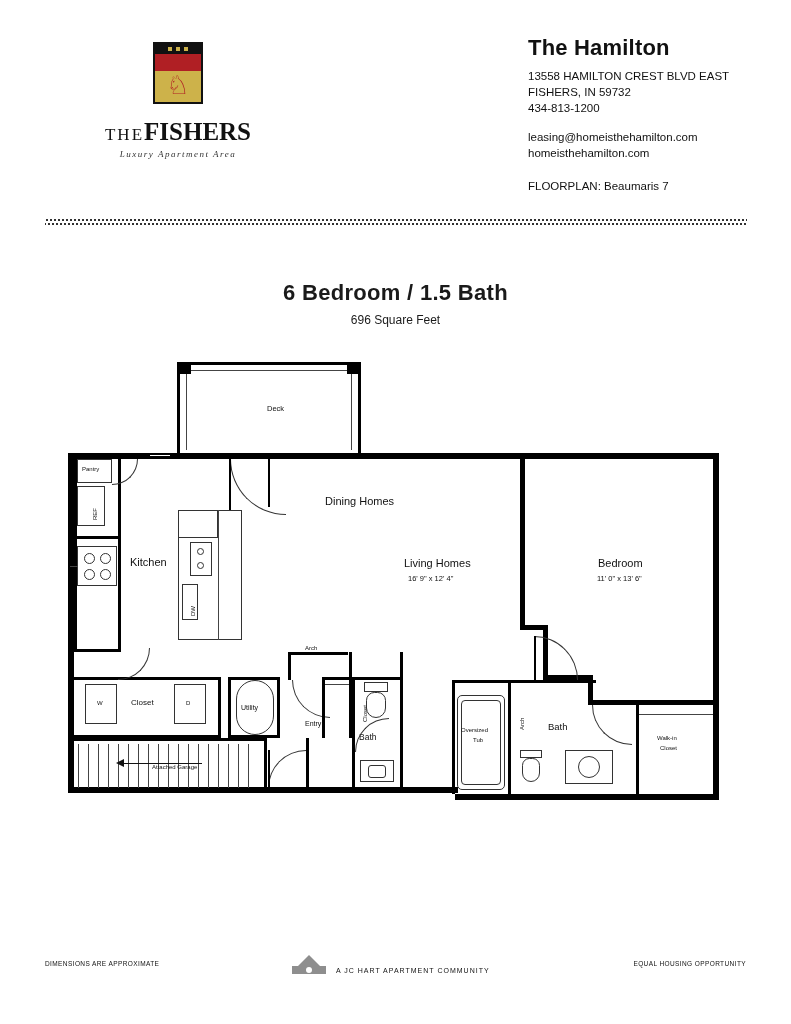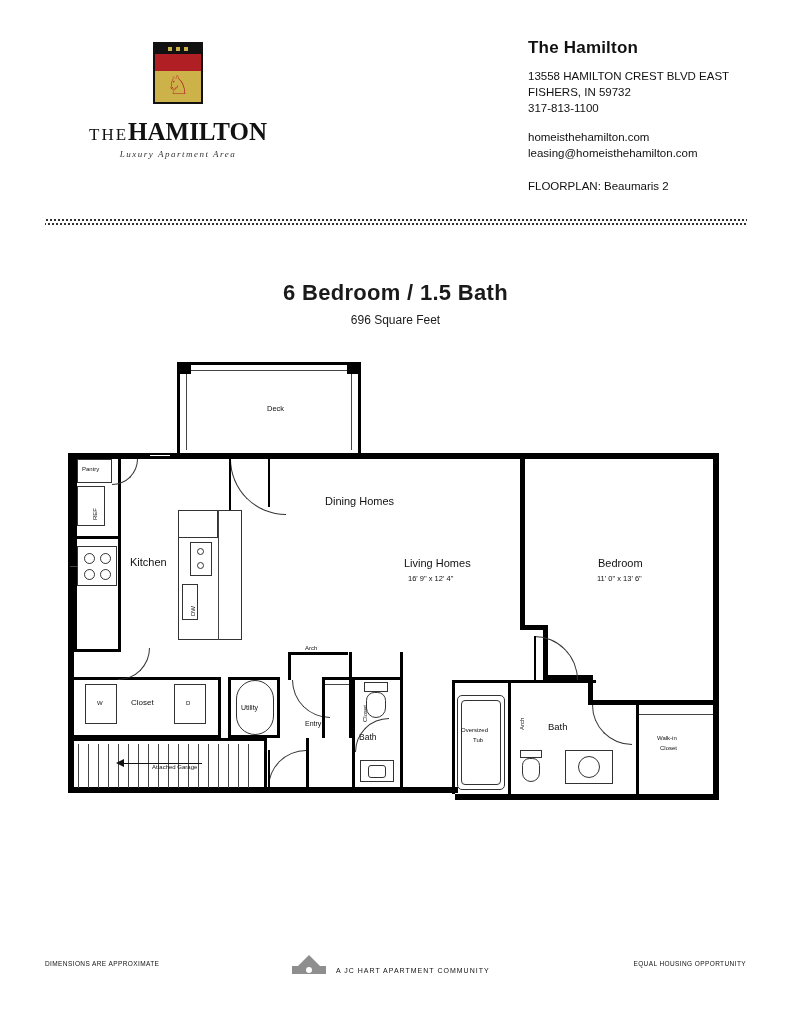--- a/index.html
+++ b/index.html
@@ -97,21 +97,21 @@
 
   .contact {
     position: absolute;
     left: 528px; top: 40px;
     width: 250px;
     font-size: 11.5px;
     line-height: 16px;
     color: #111;
   }
   .contact .name {
-    font-size: 17px;
+    font-size: 22px;
     font-weight: bold;
     margin-bottom: 12px;
     letter-spacing: .2px;
   }
   .contact .addr div { white-space: nowrap; }
   .contact .mail { margin-top: 13px; }
   .contact .floorplan { margin-top: 17px; }
 
   .dotted-rule {
     position: absolute;
@@ -247,37 +247,37 @@
       <div class="crest-top"></div>
       <div class="crest-dots">
           <i></i>
           <i></i>
           <i></i>
         </div>
       <div class="crest-band"></div>
       <div class="crest-lion">♘</div>
     </div>
     <div class="logo-word">
-      <span class="thin">THE</span><span class="bold">HAMILTON</span>
+      <span class="thin">THE</span><span class="bold">FISHERS</span>
     </div>
     <div class="logo-tag">Luxury Apartment Area</div>
   </div>
 
   <div class="contact">
     <div class="name">The Hamilton</div>
     <div class="addr">
       <div>13558 HAMILTON CREST BLVD EAST</div>
       <div>FISHERS, IN  59732</div>
-      <div>317-813-1100</div>
+      <div>434-813-1200</div>
     </div>
     <div class="mail">
+      <div>leasing@homeisthehamilton.com</div>
       <div>homeisthehamilton.com</div>
-      <div>leasing@homeisthehamilton.com</div>
     </div>
-    <div class="floorplan">FLOORPLAN:  Beaumaris 2</div>
+    <div class="floorplan">FLOORPLAN:  Beaumaris 7</div>
   </div>
 
   <div class="dotted-rule"></div>
 </div>
 
 <div class="plan-title">6 Bedroom / 1.5 Bath</div>
 <div class="plan-sqft">696 Square Feet</div>
 
 <div class="plan">
 

